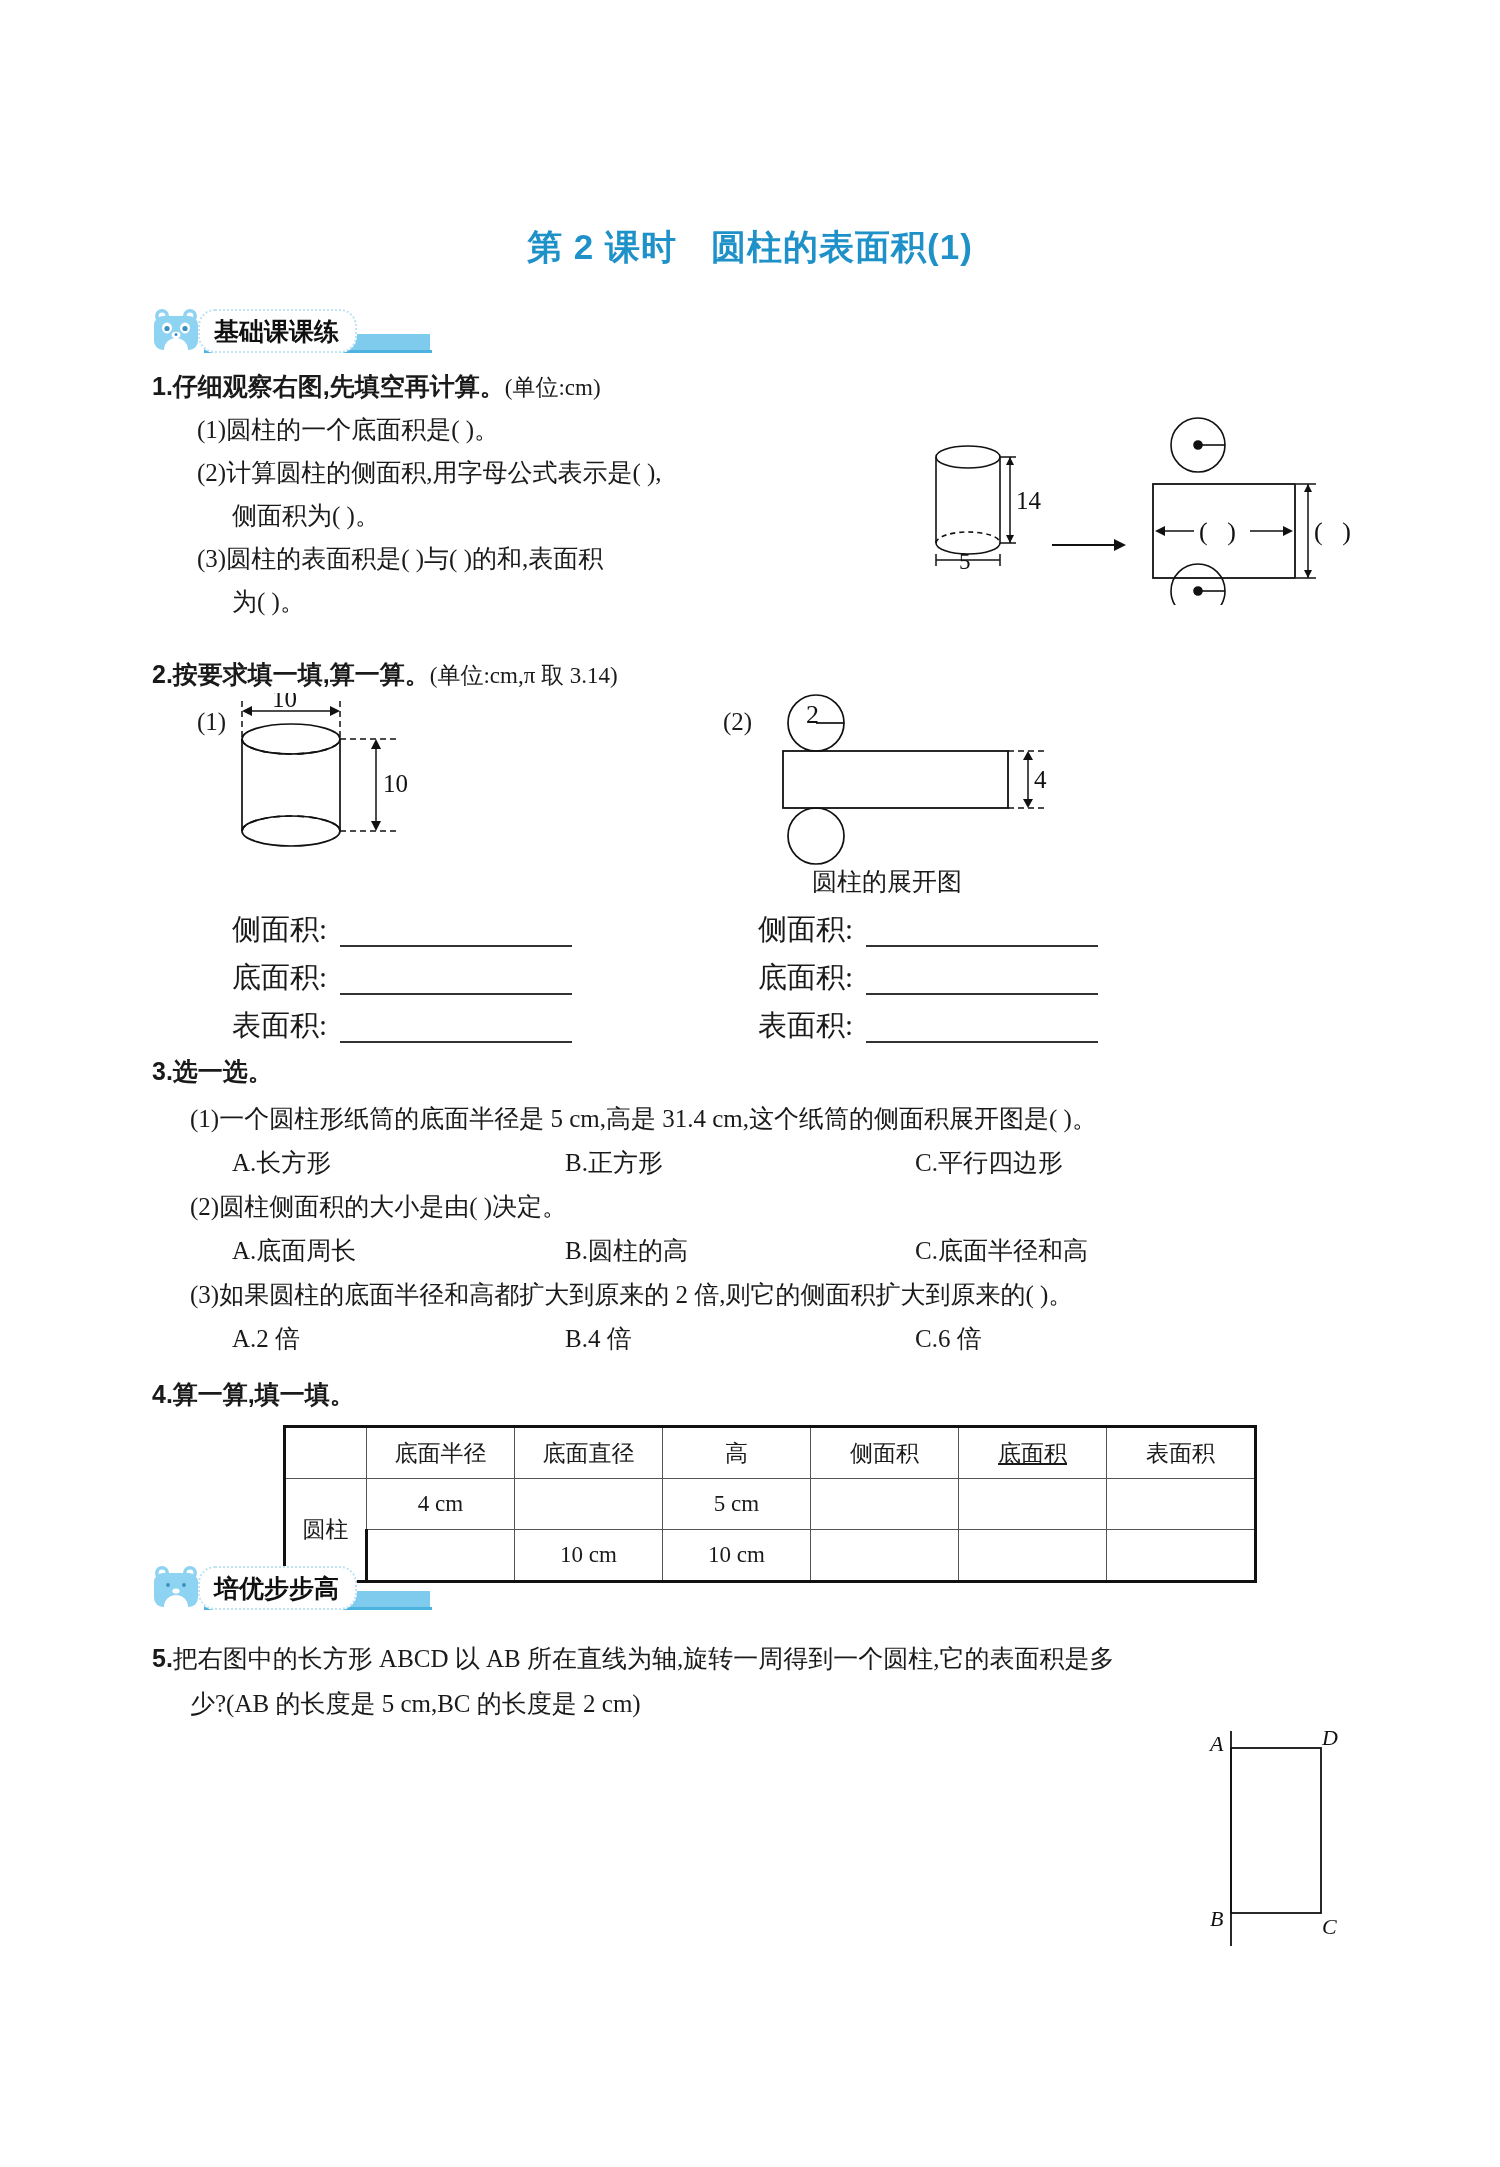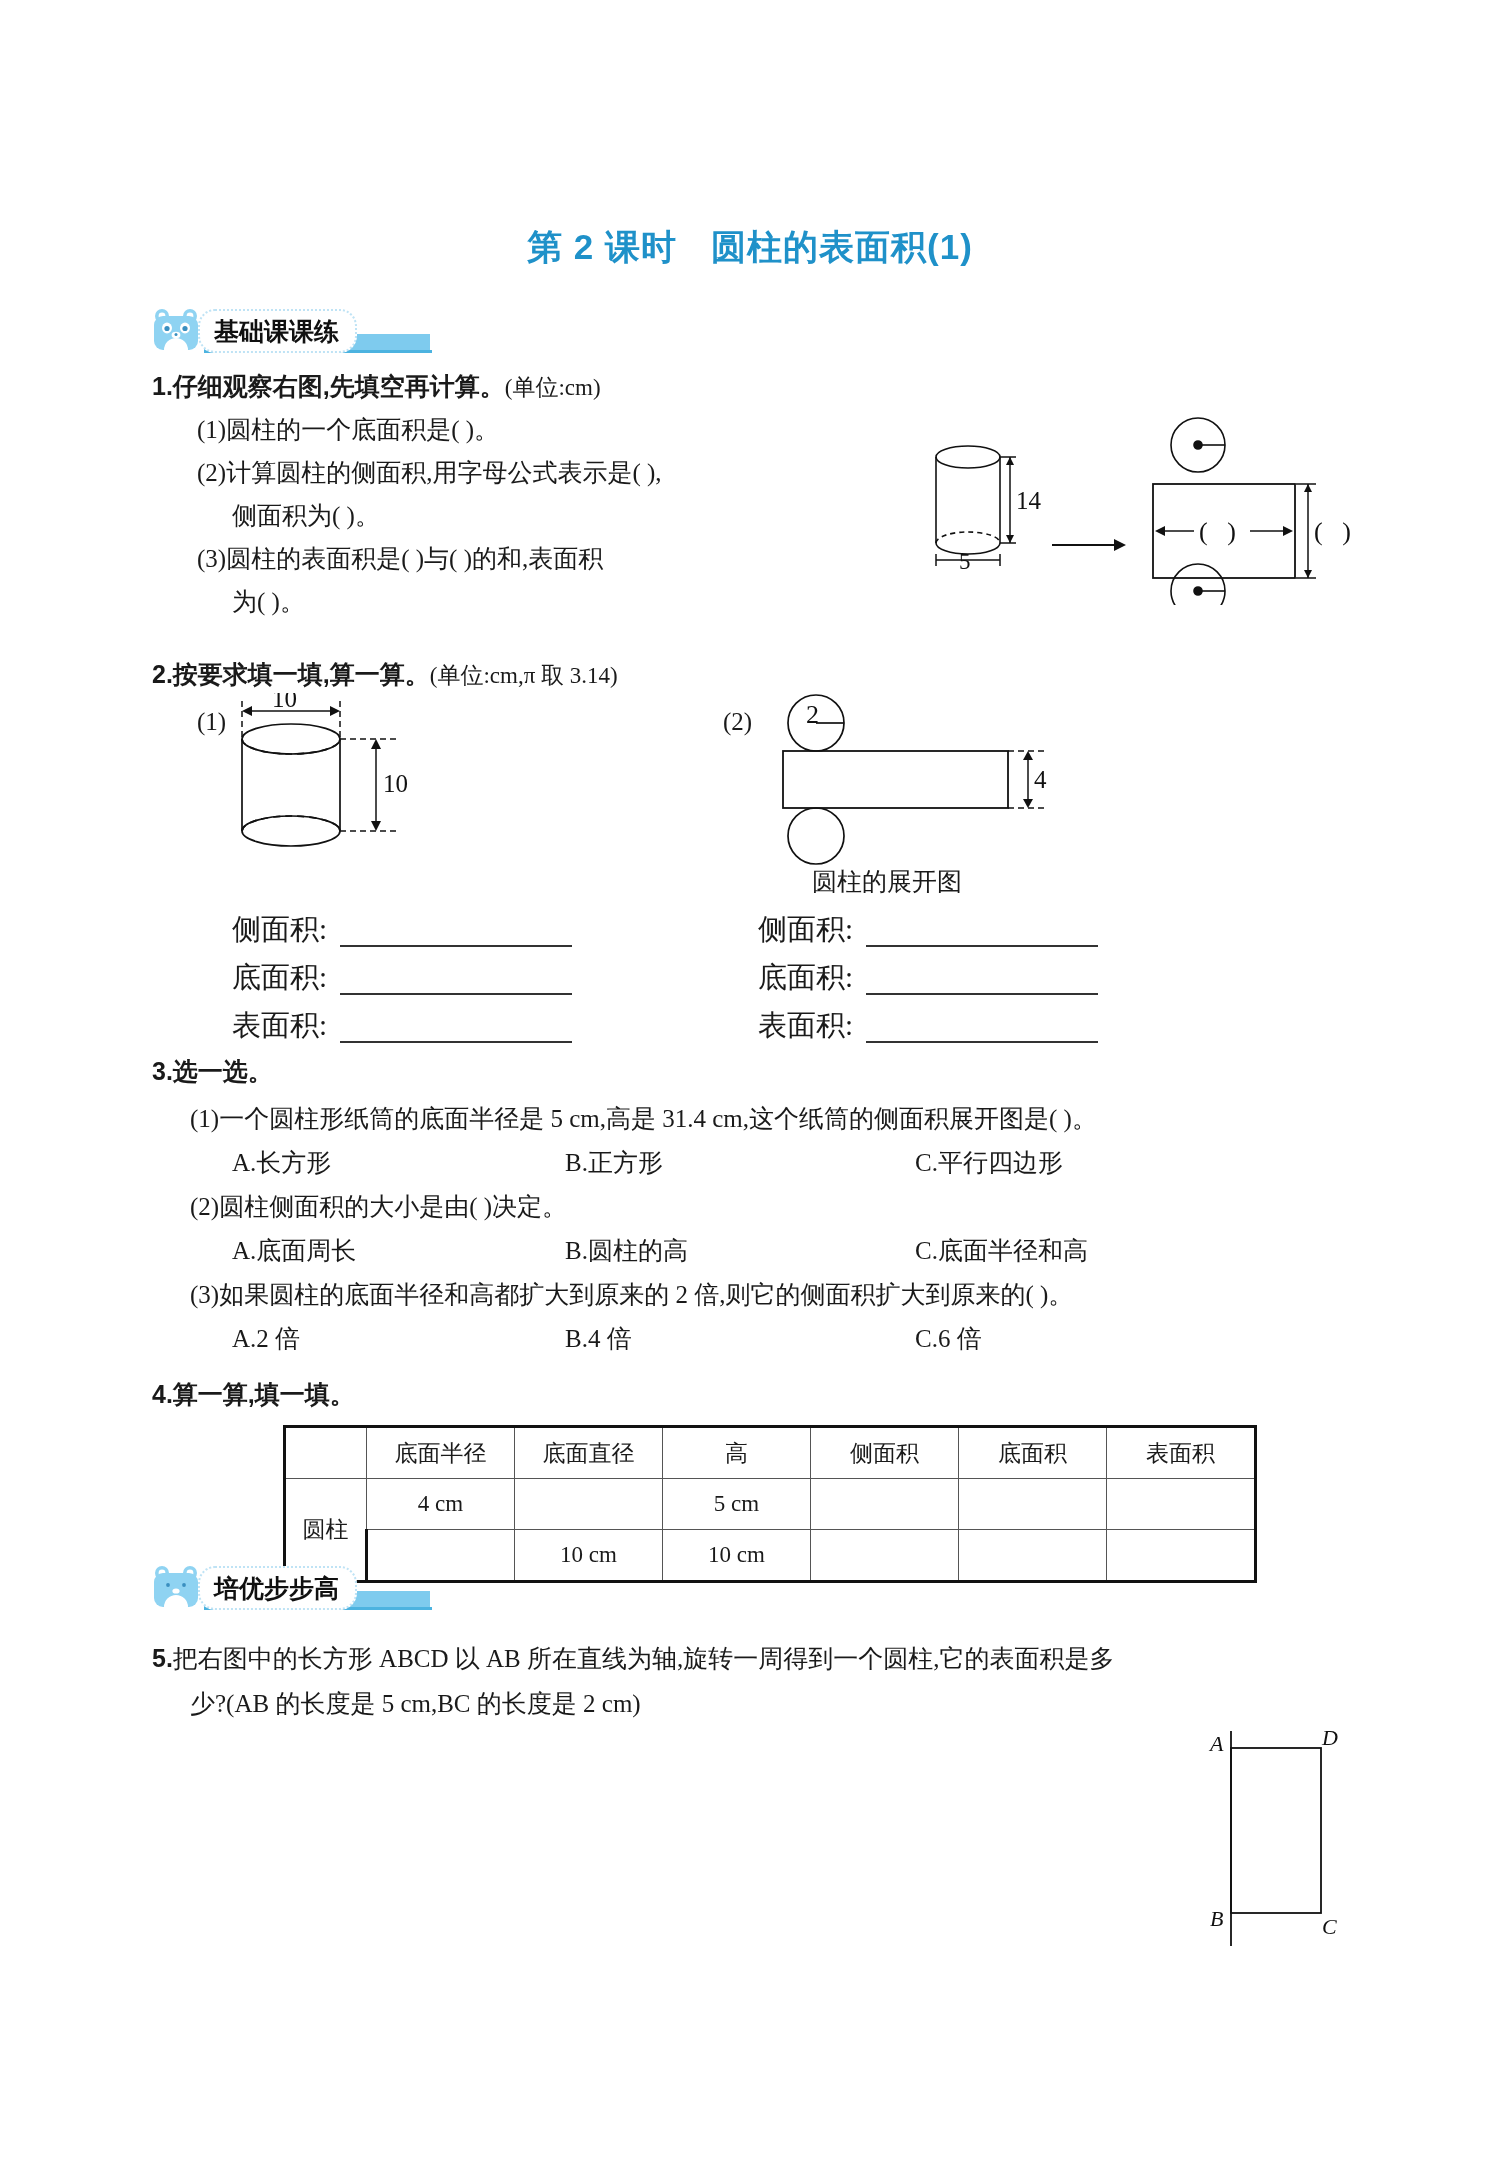--- a/index.html
+++ b/index.html
@@ -344,21 +344,21 @@
   </div>
 
   <table class="tbl" style="left:283px; top:1408px;">
     <tbody>
         <tr>
       <td style="width:78px; height:48px; border-top:3px solid #111;"></td>
       <td style="width:145px;">底面半径</td>
       <td style="width:145px;">底面直径</td>
       <td style="width:145px;">高</td>
       <td style="width:145px;">侧面积</td>
-      <td style="width:145px;">底面积</td>
+      <td style="width:145px;text-decoration:underline;">底面积</td>
       <td style="width:145px;">表面积</td>
     </tr>
     <tr>
       <td rowspan="2" style="border-bottom:3px solid #111;">圆柱</td>
       <td style="height:48px;">4 cm</td>
       <td></td>
       <td>5 cm</td>
       <td></td>
       <td></td>
       <td></td>

